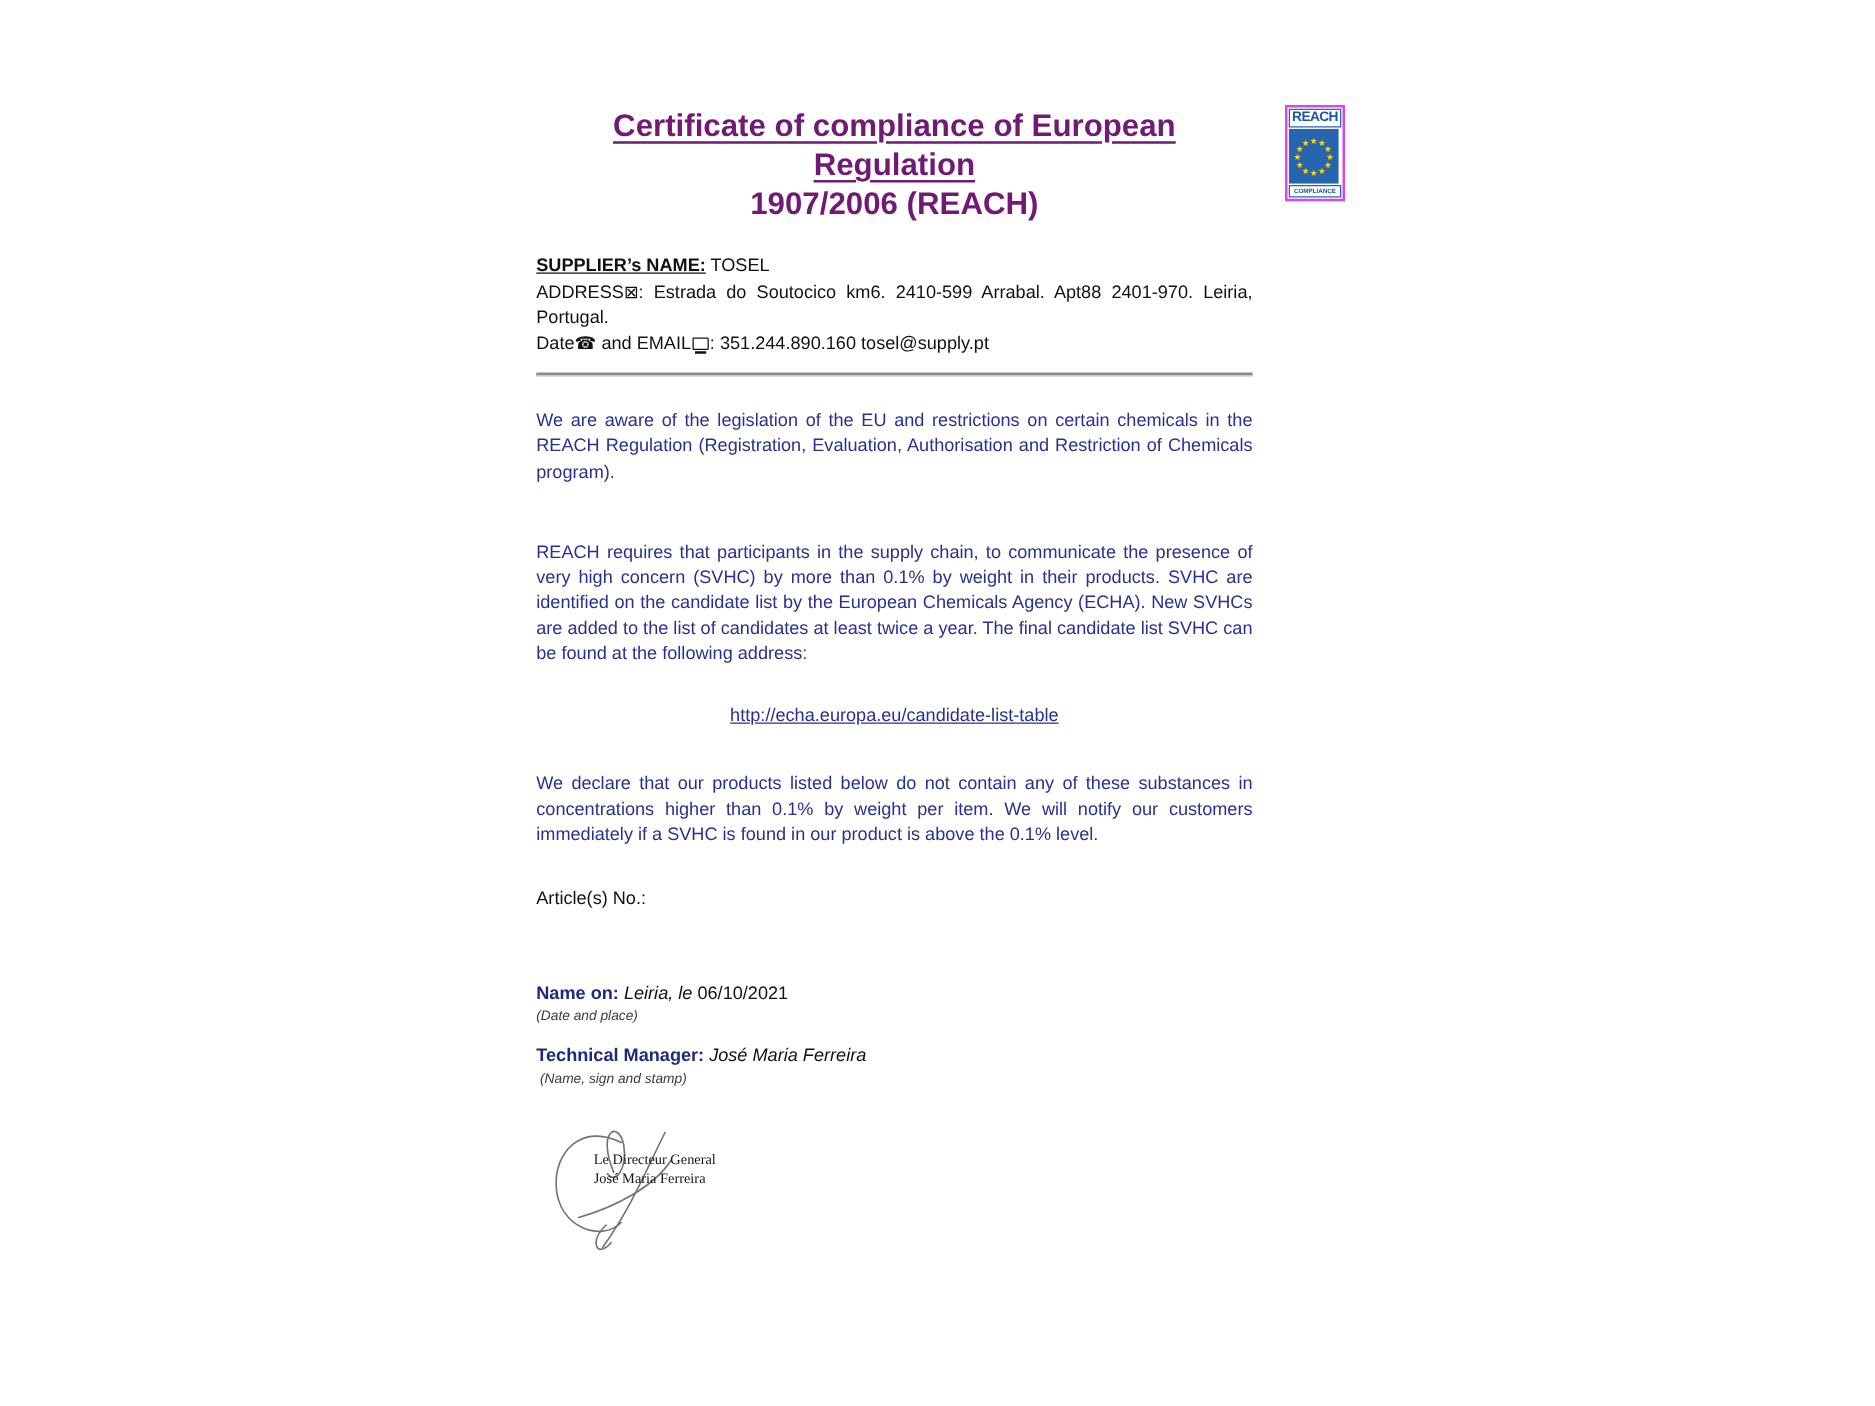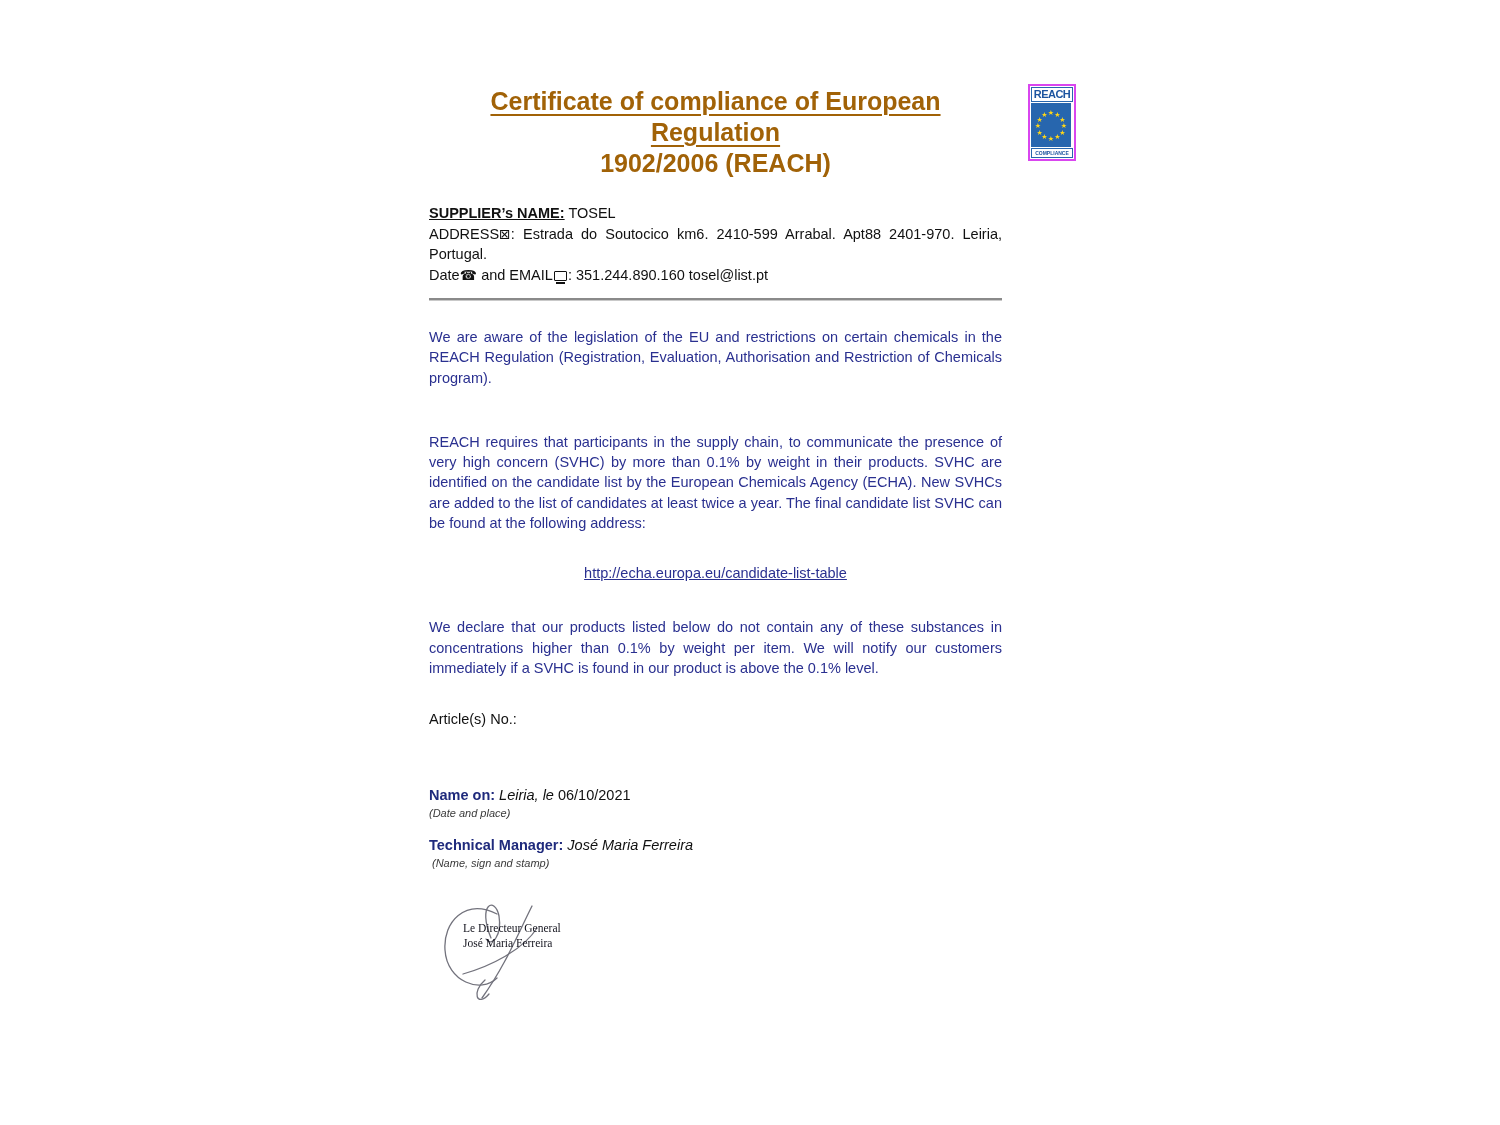--- a/index.html
+++ b/index.html
@@ -4,21 +4,21 @@
 <style>
   html,body{margin:0;padding:0;}
   body{
     width:1500px;height:1125px;background:#ffffff;position:relative;
     font-family:"Liberation Sans", sans-serif;overflow:hidden;
   }
   .page{position:absolute;left:0;top:0;width:1500px;height:1125px;background:#fff;}
   .doc{position:absolute;left:429px;top:0;width:573px;}
 
   
-  .title{margin:86px 0 0 0;text-align:center;color:#a16207;font-weight:bold;
+  .title{margin:86px 0 0 0;text-align:center;color:#701a75;font-weight:bold;
          font-size:25px;line-height:31px;}
   .title .t1{text-decoration:underline;text-decoration-thickness:2px;text-underline-offset:4px;}
 
   
   .logo{position:absolute;left:1028px;top:84px;width:42px;background:#fff;
         border:2px solid #d946ef;padding:1px;}
   .logo-top{border:1px solid #2766ae;color:#1d55a0;font-weight:bold;font-size:11px;
             letter-spacing:-0.5px;text-align:center;height:13px;line-height:13px;}
   .logo-mid{height:44px;margin-top:1px;position:relative;}
   .logo-mid svg{display:block;}
@@ -53,21 +53,21 @@
   .made-on{margin:57px 0 0 0;font-size:14.5px;line-height:18px;color:#111;}
   .navy-b{color:#1F2A7C;font-weight:bold;}
   .ital{font-style:italic;}
   .caption{margin:3px 0 0 0;font-style:italic;color:#3a3a3a;font-size:11px;line-height:13px;}
   .manager{margin:16px 0 0 0;font-size:14.5px;line-height:18px;color:#111;}
   .caption2{padding-left:3px;}
 
   
   .signature{margin-top:24px;position:relative;height:120px;width:300px;}
   .sig-scribble{position:absolute;left:6px;top:0;}
-  .sig-text{position:absolute;left:34px;top:27px;font-family:"Liberation Serif", serif;
+  .sig-text{position:absolute;left:46px;top:27px;font-family:"Liberation Serif", serif;
             font-size:11.5px;line-height:15px;color:#14141e;white-space:nowrap;}
 </style>
 </head>
 <body>
 
 <div class="page">
 
   <div class="logo">
     <div class="logo-top" style="color: rgb(29, 85, 160);">REACH</div>
     <div class="logo-mid">
@@ -87,27 +87,27 @@
         <text class="star" x="13.5" y="13.7" text-anchor="middle" font-size="7" font-family="DejaVu Sans" fill="#FFD617">★</text>
       </svg>
     </div>
     <div class="logo-bot" style="color: rgb(29, 85, 160);">COMPLIANCE</div>
   </div>
 
   <div class="doc">
 
     <h1 class="title">
       <span class="t1">Certificate of compliance of European Regulation</span><br>
-      <span class="t2">1902/2006 (REACH)</span>
+      <span class="t2">1907/2006 (REACH)</span>
     </h1>
 
     <div class="supplier">
       <p><span class="lbl-bu">SUPPLIER’s NAME:</span> <span>TOSEL</span></p>
       <p class="just"><span>ADDRESS</span><span class="glyph">⊠</span><span>:</span> <span>Estrada do Soutocico km6. 2410-599 Arrabal. Apt88 2401-970. Leiria, Portugal.</span></p>
-      <p><span>Date</span><span class="glyph">☎</span> <span>and EMAIL</span><span class="icon-monitor"></span><span>:</span> <span>351.244.890.160 tosel@list.pt</span></p>
+      <p><span>Date</span><span class="glyph">☎</span> <span>and EMAIL</span><span class="icon-monitor"></span><span>:</span> <span>351.244.890.160 tosel@supply.pt</span></p>
     </div>
 
     <div class="divider"></div>
 
     <p class="para p1">We are aware of the legislation of the EU and restrictions on certain chemicals in the REACH Regulation (Registration, Evaluation, Authorisation and Restriction of Chemicals program).</p>
 
 
     <p class="para p3">REACH requires that participants in the supply chain, to communicate the presence of very high concern (SVHC) by more than 0.1% by weight in their products. SVHC are identified on the candidate list by the European Chemicals Agency (ECHA). New SVHCs are added to the list of candidates at least twice a year. The final candidate list SVHC can be found at the following address:</p>
 
     <p class="link-line"><a>http://echa.europa.eu/candidate-list-table</a></p>

